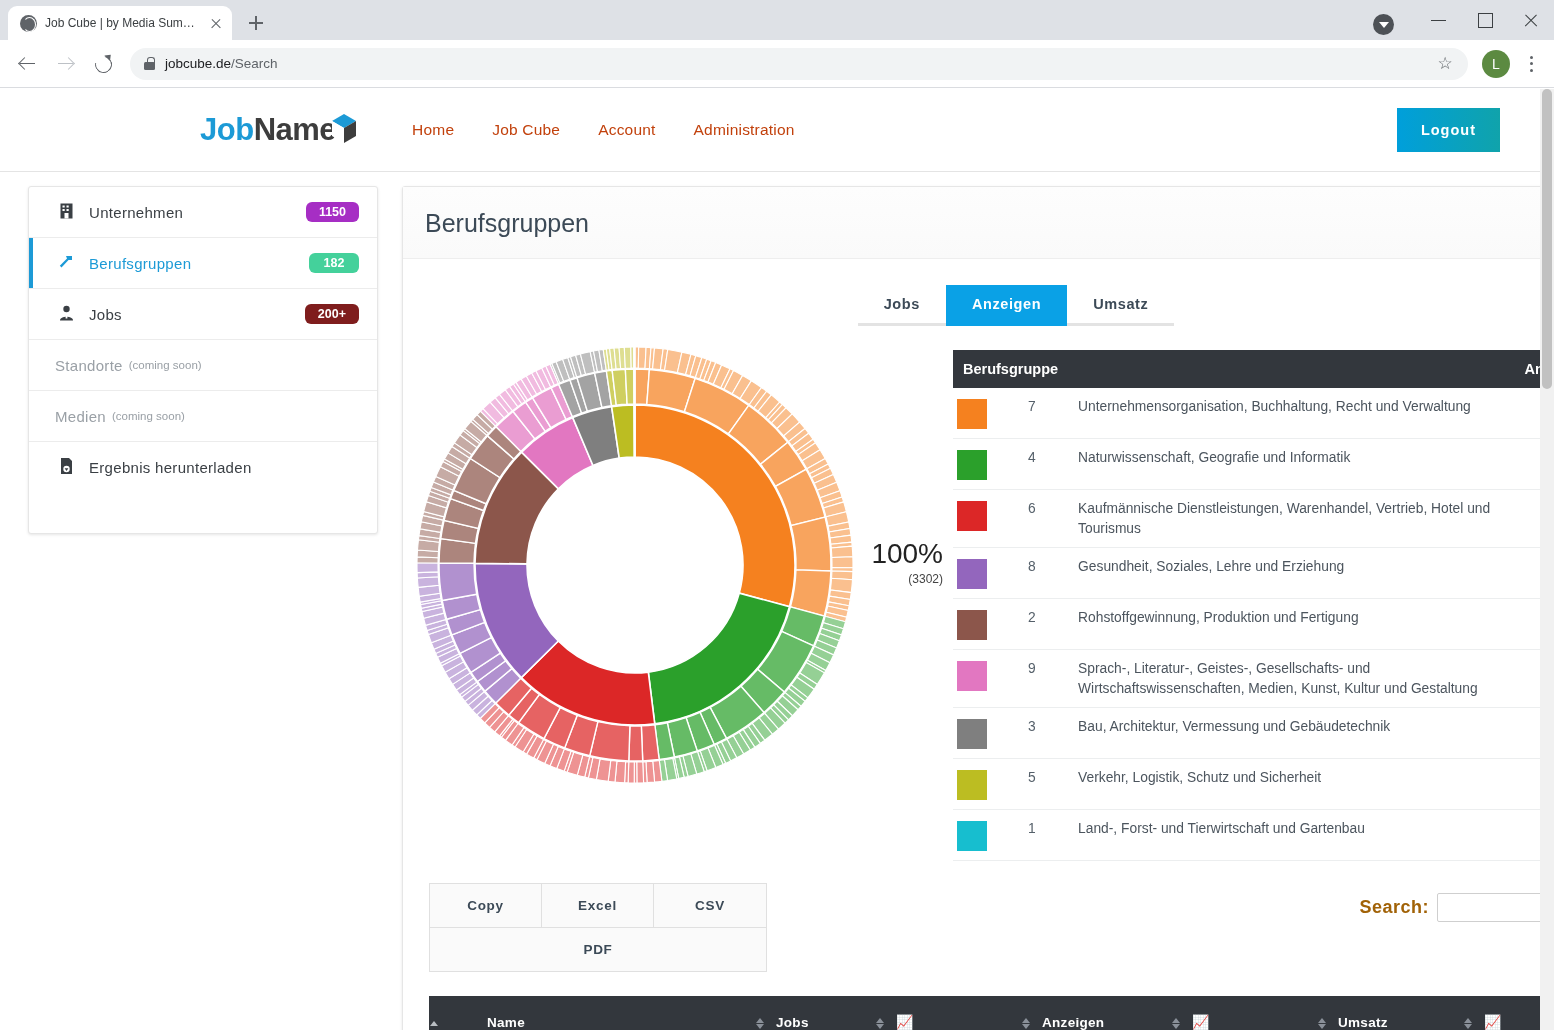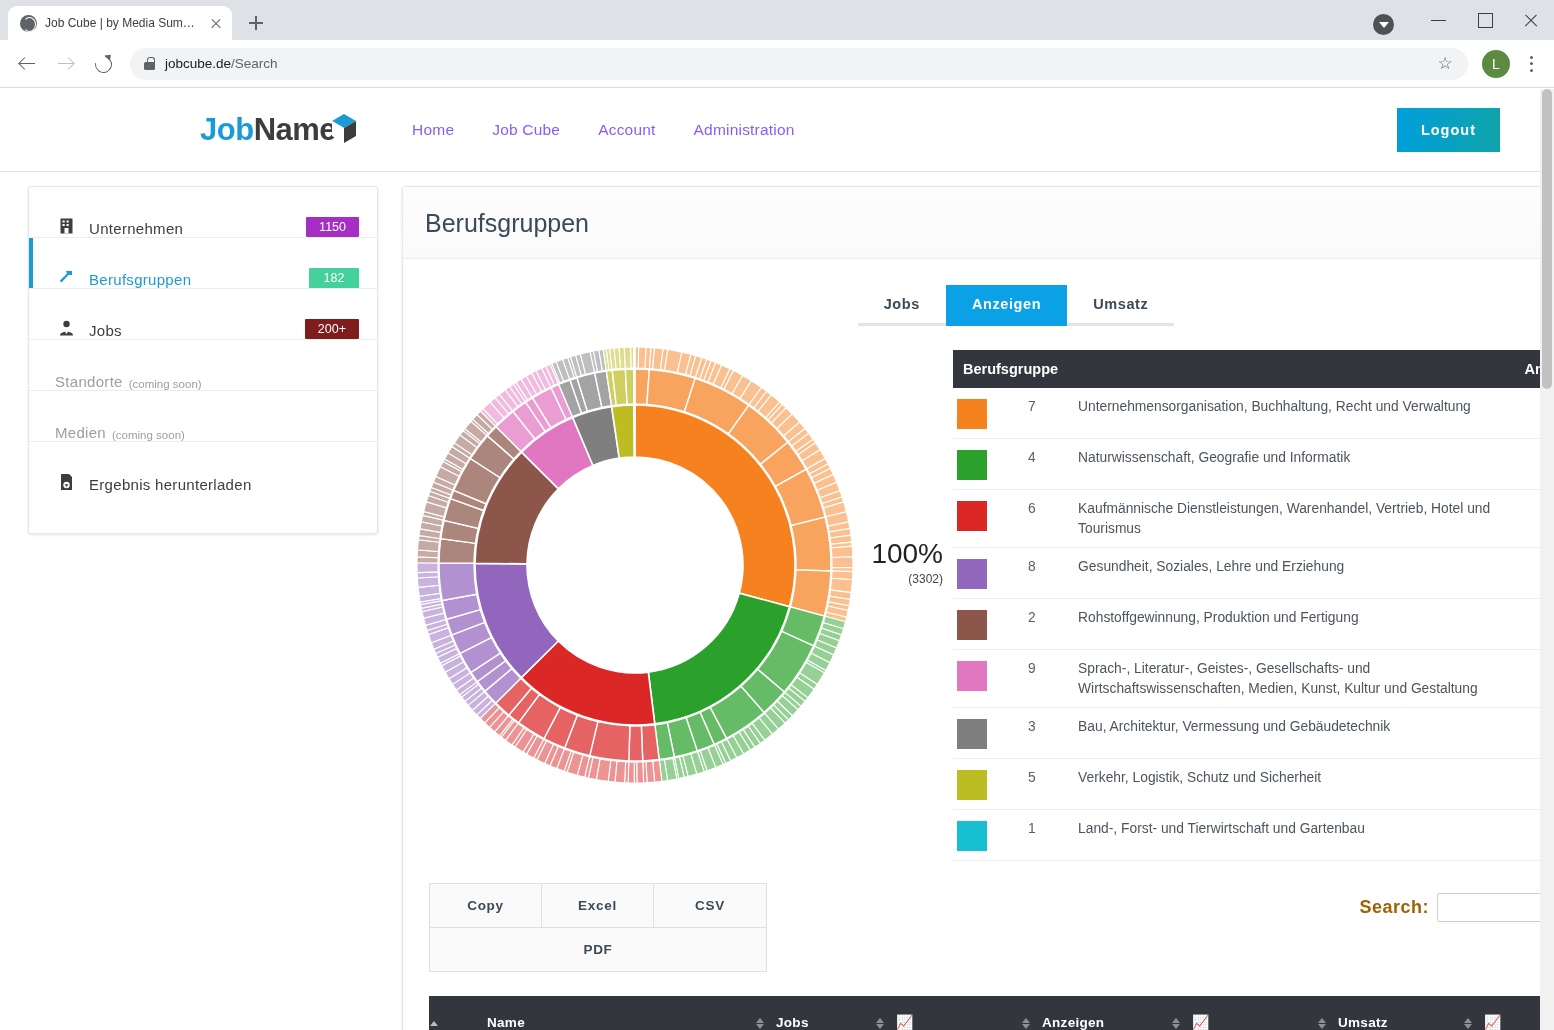--- a/index.html
+++ b/index.html
@@ -150,61 +150,61 @@
   .logo { display:flex; align-items:center; gap:0; }
   .logo-text { font-size:31px; font-weight:bold; letter-spacing:-0.5px; }
   .logo-job { color:#1c9ad6; }
   .logo-cube { color:#3d3d3d; }
   .logo-mark {
     width:26px; height:29px; position:relative; margin-left:-5px; margin-top:-6px;
   }
 
   .mainnav { display:flex; align-items:center; gap:38px; margin-left:55px; }
   .mainnav a {
-    font-size:15.5px; color:#8b5cf6; text-decoration:none; letter-spacing:0.2px;
+    font-size:15.5px; color:#c2410c; text-decoration:none; letter-spacing:0.2px;
   }
   .logout-btn {
     margin-left:auto; background:linear-gradient(90deg,#009fdb 0%, #10a3ab 100%);
     color:#fff; border:none; font-size:14.5px; font-weight:bold;
     letter-spacing:1px; padding:0 24px; height:44px; cursor:pointer;
   }
 
   .body-wrap {
     display:flex; gap:24px; padding:14px 44px 0 28px;
     background:#fff;
   }
 
   
   .sidebar {
     width:350px; flex:0 0 350px; background:#fff;
     border:1px solid #e6e6e6; border-radius:3px;
     box-shadow: 0 1px 3px rgba(0,0,0,.10);
     height: 348px;
   }
   .side-item {
-    height:51px; display:flex; align-items:flex-end; padding:0 18px 0 26px;
+    height:51px; display:flex; align-items:center; padding:0 18px 0 26px;
     border-bottom:1px solid #ececec; position:relative; cursor:pointer;
   }
   .side-item:last-child { border-bottom:none; }
   .side-item.active::before {
     content:""; position:absolute; left:0; top:0; bottom:0; width:4px;
     background:#1c9ad6;
   }
   .side-ico {
     width:22px; flex:0 0 22px; font-size:15px; color:#3a3f44; text-align:center;
     margin-right:12px;
   }
   .side-item.active .side-ico { color:#1c9ad6; }
   .side-label { font-size:15px; color:#3a3f44; letter-spacing:0.3px; }
   .side-item.active .side-label { color:#1c9ad6; }
   .side-label.muted { color:#9aa0a6; }
   .soon { font-size:11.5px; color:#9aa0a6; margin-left:6px; letter-spacing:0; }
   .badge {
-    margin-left:auto; color:#fff; font-size:12.5px; font-weight:normal;
-    border-radius:1px; padding:3px 13px; min-width:50px; text-align:center;
+    margin-left:auto; color:#fff; font-size:12.5px; font-weight:bold;
+    border-radius:6px; padding:3px 13px; min-width:50px; text-align:center;
   }
 
   
   .panel {
     flex:1 1 auto; background:#fff; border:1px solid #e6e6e6; border-radius:3px;
     box-shadow: 0 1px 3px rgba(0,0,0,.10); min-height:830px;
   }
   .panel-head {
     padding:22px 0 20px 22px; border-bottom:1px solid #eee;
     background:linear-gradient(#fdfdfd,#fafafa);

